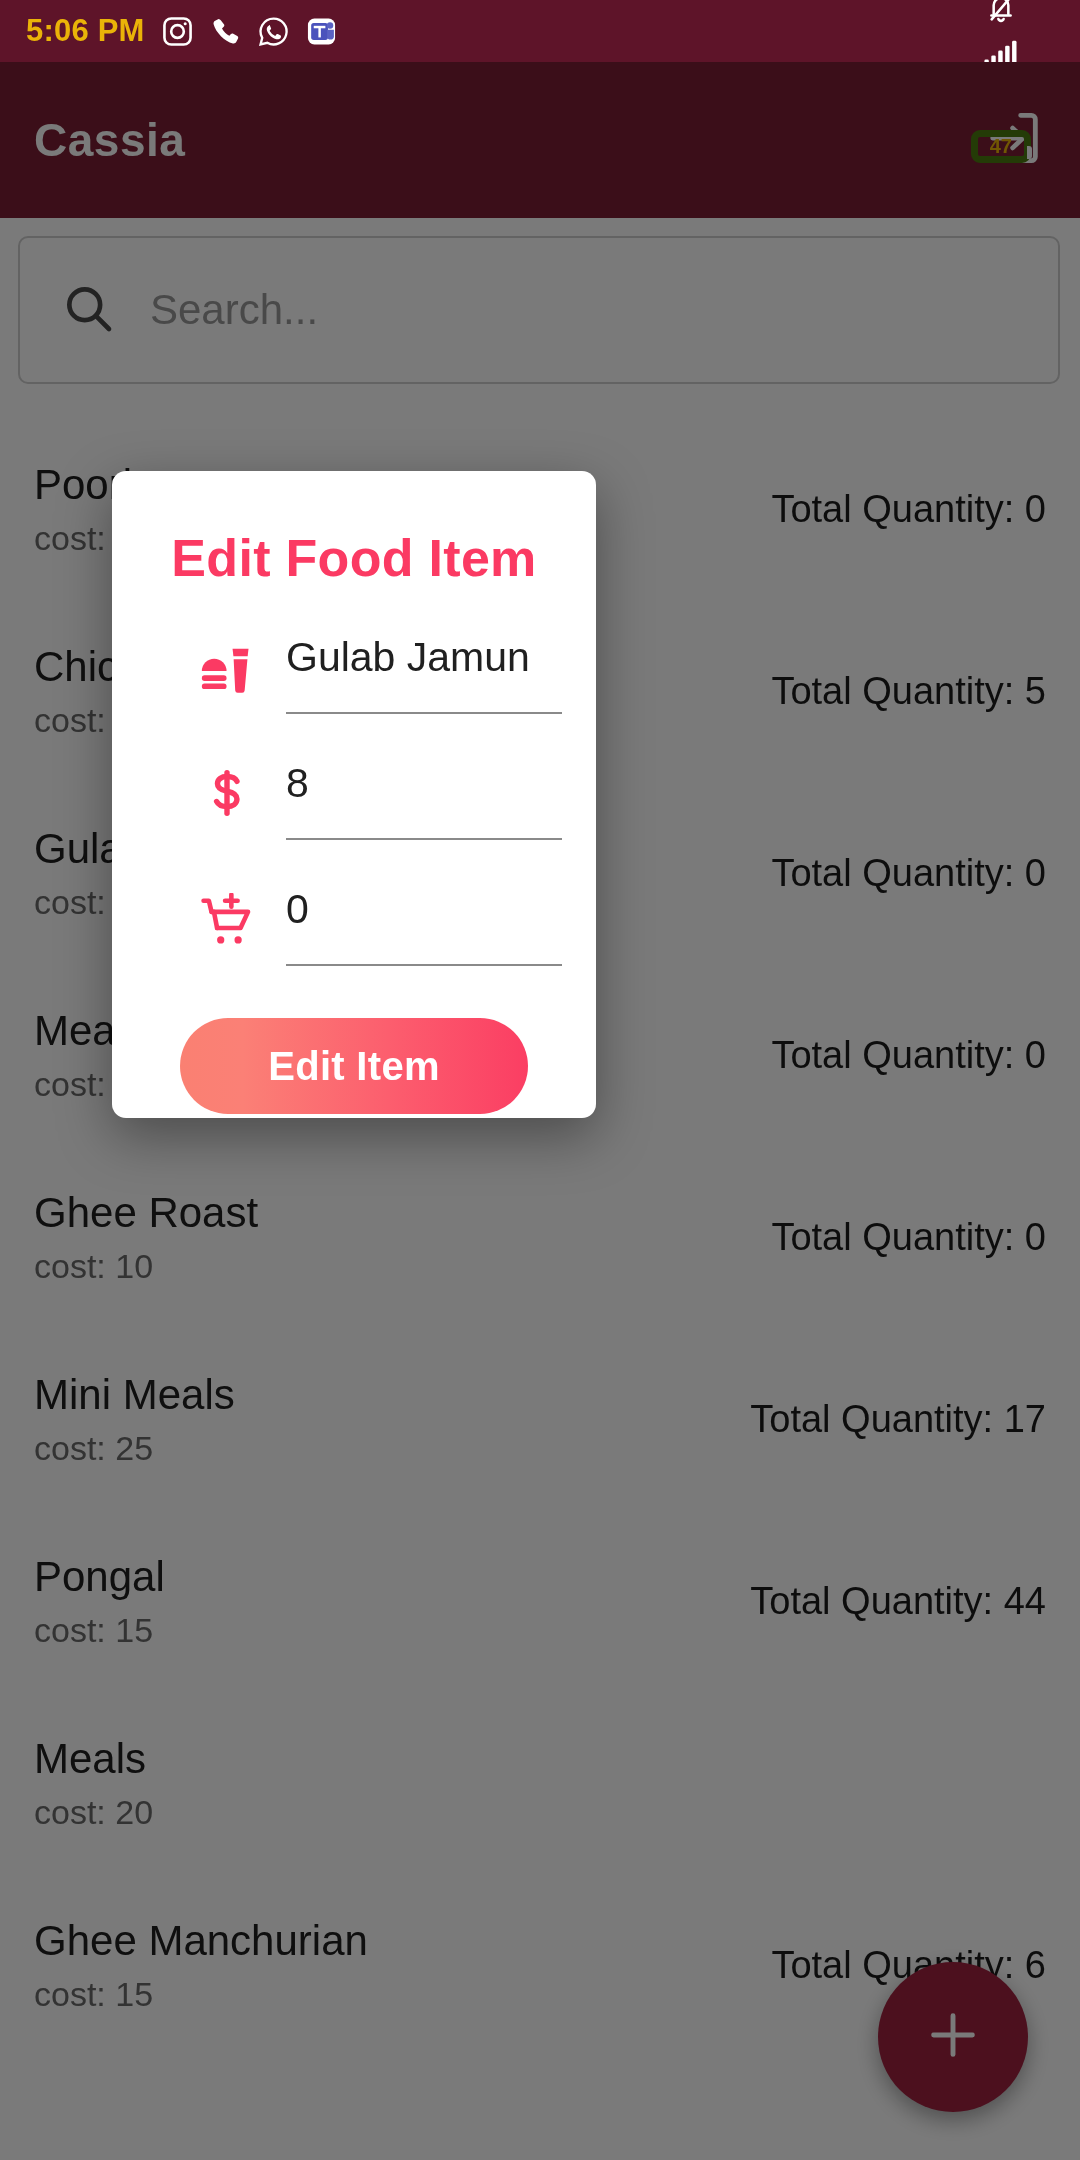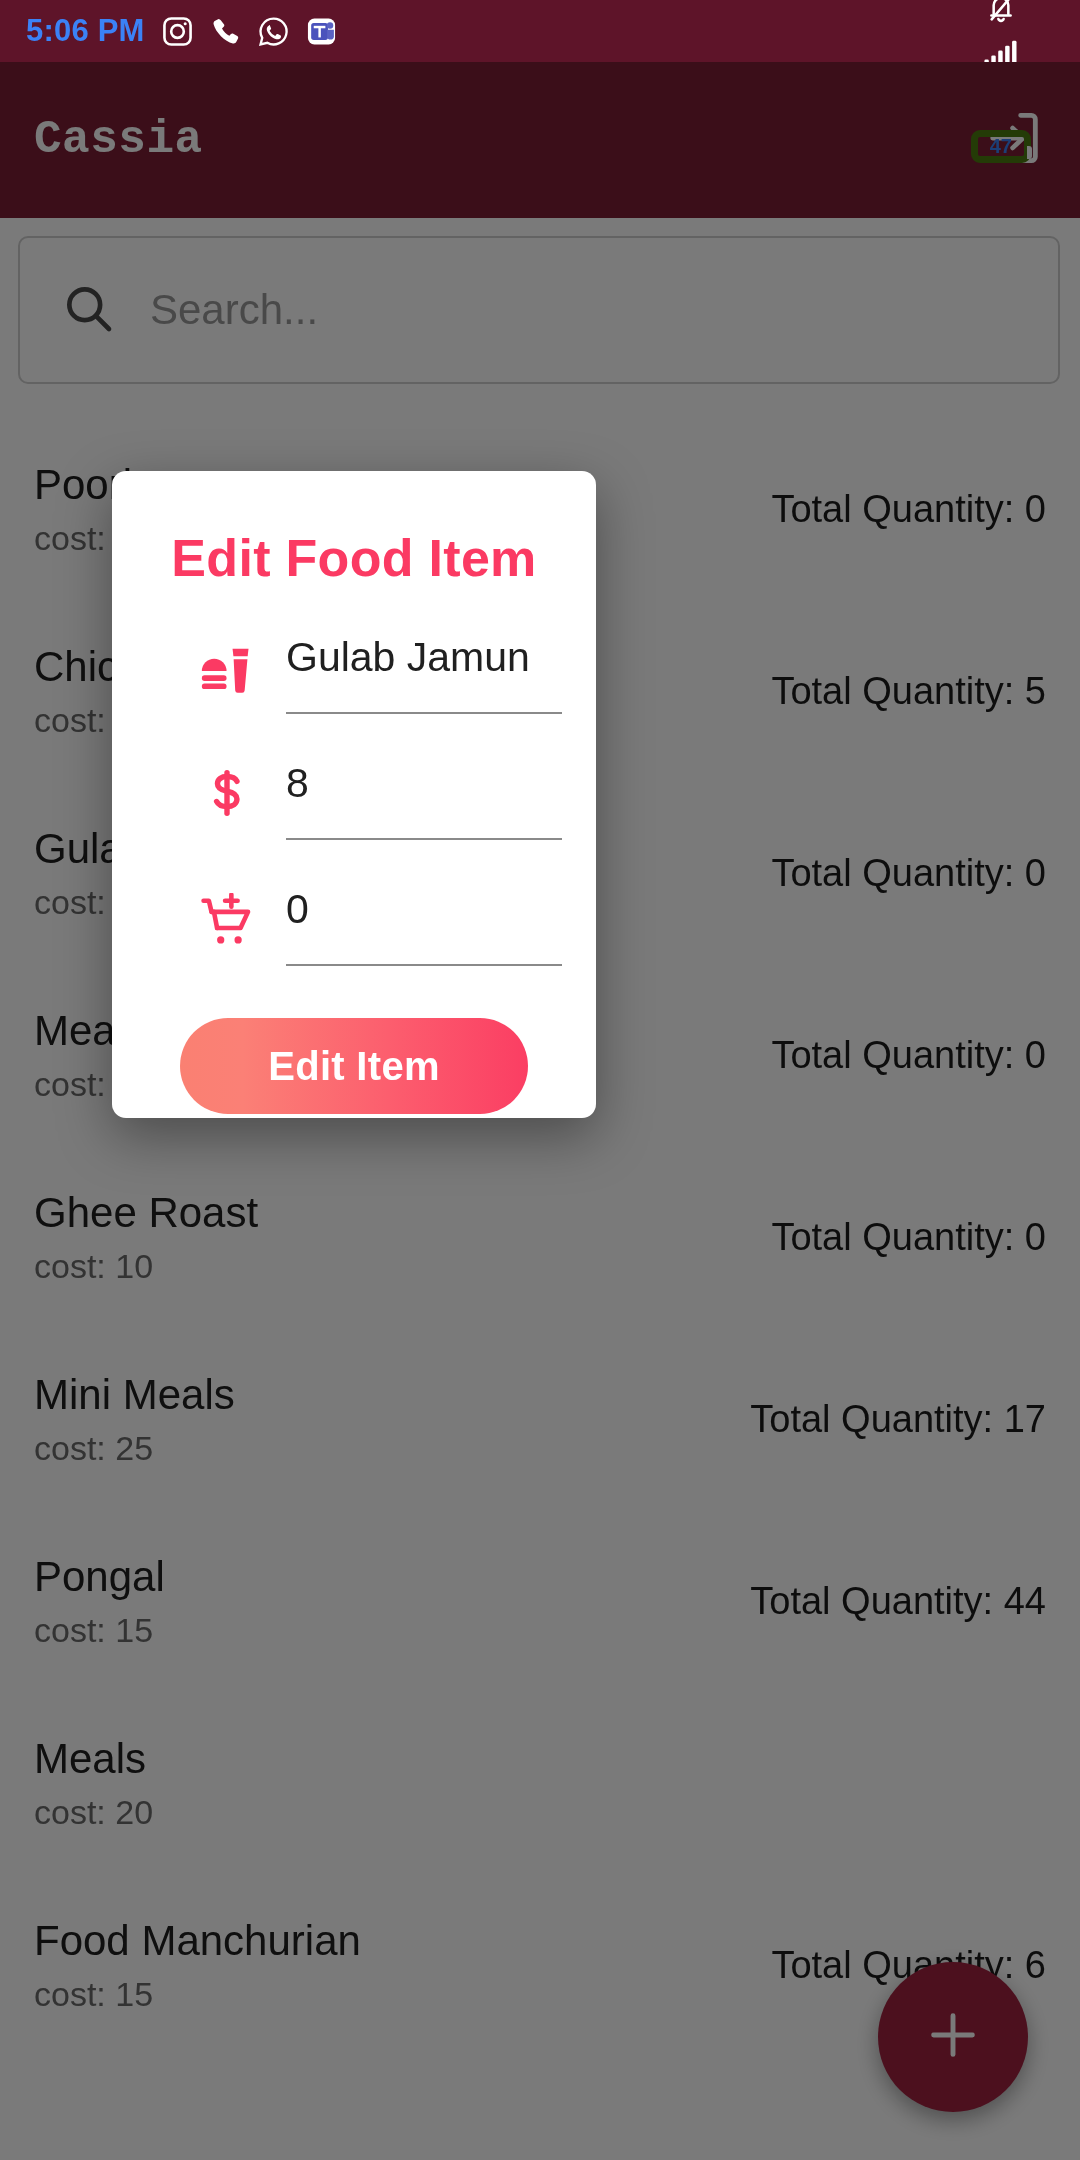--- a/index.html
+++ b/index.html
@@ -22,21 +22,21 @@
     display:flex; flex-direction:column;
     background:#ffffff;
   }
 
   
   .statusbar {
     height:62px; flex:0 0 62px;
     background:#5E1429;
     display:flex; align-items:center;
     padding:0 26px;
-    color:#3b82f6;
+    color:#eab308;
   }
   .sb-left { display:flex; align-items:center; gap:16px; }
   .sb-time { font-size:31px; font-weight:bold; letter-spacing:.2px; }
   .sb-right { margin-left:auto; display:flex; align-items:center; gap:14px;flex-direction:column; }
   .sb-speed { font-size:29px; font-weight:bold; }
   .sb-ic { display:inline-flex; align-items:center; justify-content:center; }
 
   .battery {
     width:60px; height:33px;
     border:7px solid #4d7c0f; border-radius:9px;
@@ -47,21 +47,20 @@
     content:""; position:absolute; right:-8px; top:9px;
     width:5px; height:13px; background:#ffffff; border-radius:0 3px 3px 0;
   }
 
   
   .appbar {
     height:156px; flex:0 0 156px;
     background:#7B1F35;
     display:flex; align-items:center;
     padding:0 34px;
-    font-family:Liberation Mono, monospace;
   }
   .appbar-title {
     font-size:46px; font-weight:bold; color:#ffffff; letter-spacing:.5px;
   }
   .appbar-action { margin-left:auto; display:flex; align-items:center; }
 
   
   .searchwrap { padding:18px 20px 0 18px; background:#ffffff; }
   .searchbox {
     height:148px;
@@ -325,21 +324,21 @@
 
       <div class="list-item">
         <div class="li-left">
           <span class="li-name">Meals</span>
           <span class="li-cost"><span>cost: </span><span>20</span></span>
         </div>
       </div>
 
       <div class="list-item">
         <div class="li-left">
-          <span class="li-name">Food Manchurian</span>
+          <span class="li-name">Ghee Manchurian</span>
           <span class="li-cost"><span>cost: </span><span>15</span></span>
         </div>
         <span class="li-qty"><span>Total Quantity: </span><span>6</span></span>
       </div>
 
     </div>
 
     <div class="fab">
       <span>
         <svg width="62" height="62" viewBox="0 0 24 24" fill="none" stroke="#ffffff" stroke-width="1.9" stroke-linecap="round">

